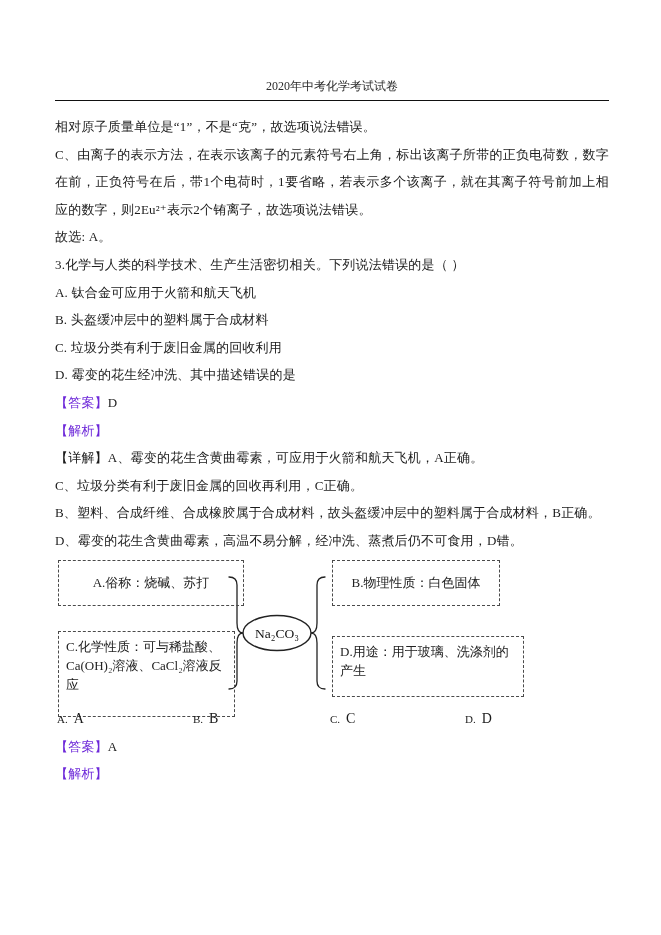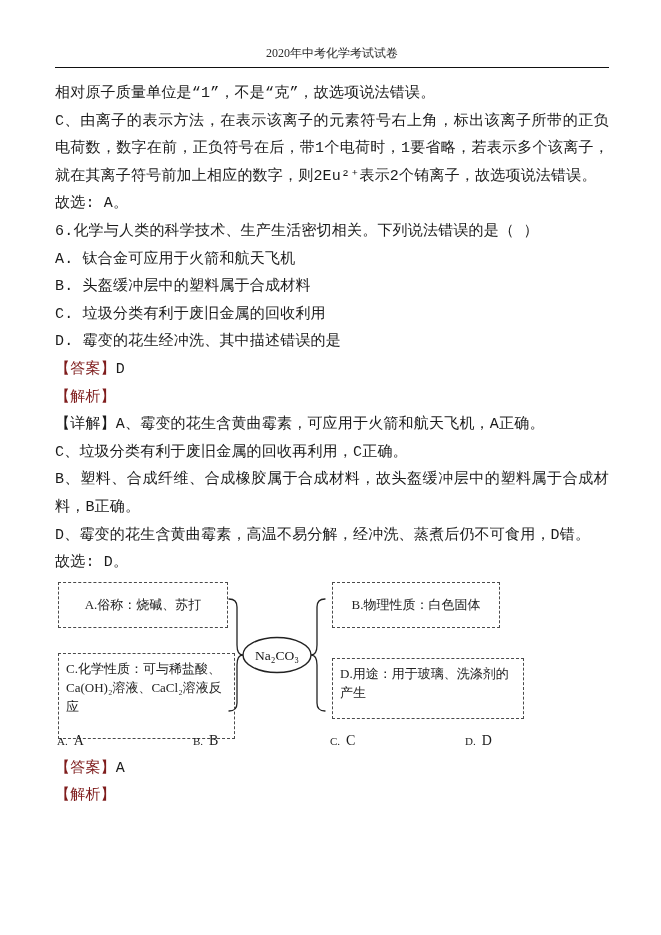--- a/index.html
+++ b/index.html
@@ -2,29 +2,28 @@
 <html><head>
 <meta charset="utf-8">
 <style>
   html,body{margin:0;padding:0;background:#ffffff;}
   body{
     width:661px;height:935px;
     font-family:"Liberation Serif","DejaVu Serif",serif;
     color:#1b1b1b;
     overflow:hidden;
   }
-  .page{padding:45px 52px 0 55px;}
+  .page{padding:45px 52px 0 55px;margin-top:33px;}
   .header{text-align:center;font-size:12px;color:#2a2a2a;padding-bottom:5px;border-bottom:1.6px solid #111;}
   .content{margin-top:12px;}
   .line{
-    margin:0;font-size:15px;line-height:27.6px;text-align:justify;
+    margin:0;font-size:13px;line-height:27.6px;text-align:justify;
     letter-spacing:0.2px;
-    font-family:Liberation Mono, monospace;
   }
-  .ansclr{color:#7f1d1d;}
+  .ansclr{color:#6d28d9;}
   .opt-gap{display:inline-block;width:6px;}
   
   .mindmap{position:relative;width:554px;height:148px;margin:2px 0 0 0;}
   .mm-box{
     position:absolute;border:1px dashed #4a4a4a;font-size:13px;line-height:19px;
     box-sizing:border-box;color:#222;
   }
   .mm-center-txt{display:flex;align-items:center;justify-content:center;text-align:center;}
   .mm-pad{padding:5px 7px 0 7px;text-align:left;}
   .mm-svg{position:absolute;left:0;top:0;}
@@ -42,44 +41,43 @@
   <div class="header">
     <span>2020年中考化学考试试卷</span>
   </div>
 
   <div class="content">
 
     <p class="line">相对原子质量单位是“1”，不是“克”，故选项说法错误。</p>
     <p class="line">C、由离子的表示方法，在表示该离子的元素符号右上角，标出该离子所带的正负电荷数，数字在前，正负符号在后，带1个电荷时，1要省略，若表示多个该离子，就在其离子符号前加上相应的数字，则2Eu²⁺表示2个铕离子，故选项说法错误。</p>
     <p class="line">故选: A。</p>
 
-    <p class="line">6.化学与人类的科学技术、生产生活密切相关。下列说法错误的是（  ）</p>
+    <p class="line">3.化学与人类的科学技术、生产生活密切相关。下列说法错误的是（  ）</p>
     <p class="line">A. 钛合金可应用于火箭和航天飞机</p>
     <p class="line">B. 头盔缓冲层中的塑料属于合成材料</p>
     <p class="line">C. 垃圾分类有利于废旧金属的回收利用</p>
     <p class="line">D. 霉变的花生经冲洗、其中描述错误的是</p>
 
     <p class="line"><span class="ansclr">【答案】</span><span>D</span></p>
     <p class="line"><span class="ansclr">【解析】</span></p>
 
     <p class="line"><span>【详解】</span><span>A、霉变的花生含黄曲霉素，可应用于火箭和航天飞机，A正确。</span></p>
     <p class="line">C、垃圾分类有利于废旧金属的回收再利用，C正确。</p>
     <p class="line">B、塑料、合成纤维、合成橡胶属于合成材料，故头盔缓冲层中的塑料属于合成材料，B正确。</p>
     <p class="line">D、霉变的花生含黄曲霉素，高温不易分解，经冲洗、蒸煮后仍不可食用，D错。</p>
-    <p class="line">故选: D。</p>
 
 
     <div class="mindmap">
       <svg class="mm-svg" width="554" height="148" viewBox="0 0 554 148">
         <path d="M174,20 Q182,20 182,28 L182,66 Q182,76 188,76 Q182,76 182,86 L182,124 Q182,132 174,132" fill="none" stroke="#222" stroke-width="1.3" stroke-linecap="round"></path>
         <path d="M270,20 Q262,20 262,28 L262,66 Q262,76 256,76 Q262,76 262,86 L262,124 Q262,132 270,132" fill="none" stroke="#222" stroke-width="1.3" stroke-linecap="round"></path>
         <ellipse cx="222" cy="76" rx="34" ry="17.5" fill="#ffffff" stroke="#222" stroke-width="1.4"></ellipse>
         <text x="222" y="81" text-anchor="middle" font-size="13.5" font-family="Liberation Serif, DejaVu Serif, serif" fill="#111">Na₂CO₃</text>
       </svg>
-      <div class="mm-box mm-center-txt" style="left:3px;top:3px;width:170px;height:46px;">
+      <div class="mm-box mm-center-txt" style="left:3px;top:3px;width:186px;height:46px;">
         <span>A.俗称：烧碱、苏打</span>
       </div>
       <div class="mm-box mm-center-txt" style="left:277px;top:3px;width:168px;height:46px;">
         <span>B.物理性质：白色固体</span>
       </div>
       <div class="mm-box mm-pad" style="left:3px;top:74px;width:177px;height:86px;">
         <span>C.化学性质：可与稀盐酸、Ca(OH)₂溶液、CaCl₂溶液反应</span>
       </div>
       <div class="mm-box mm-pad" style="left:277px;top:79px;width:192px;height:61px;">
         <span>D.用途：用于玻璃、洗涤剂的产生</span>

